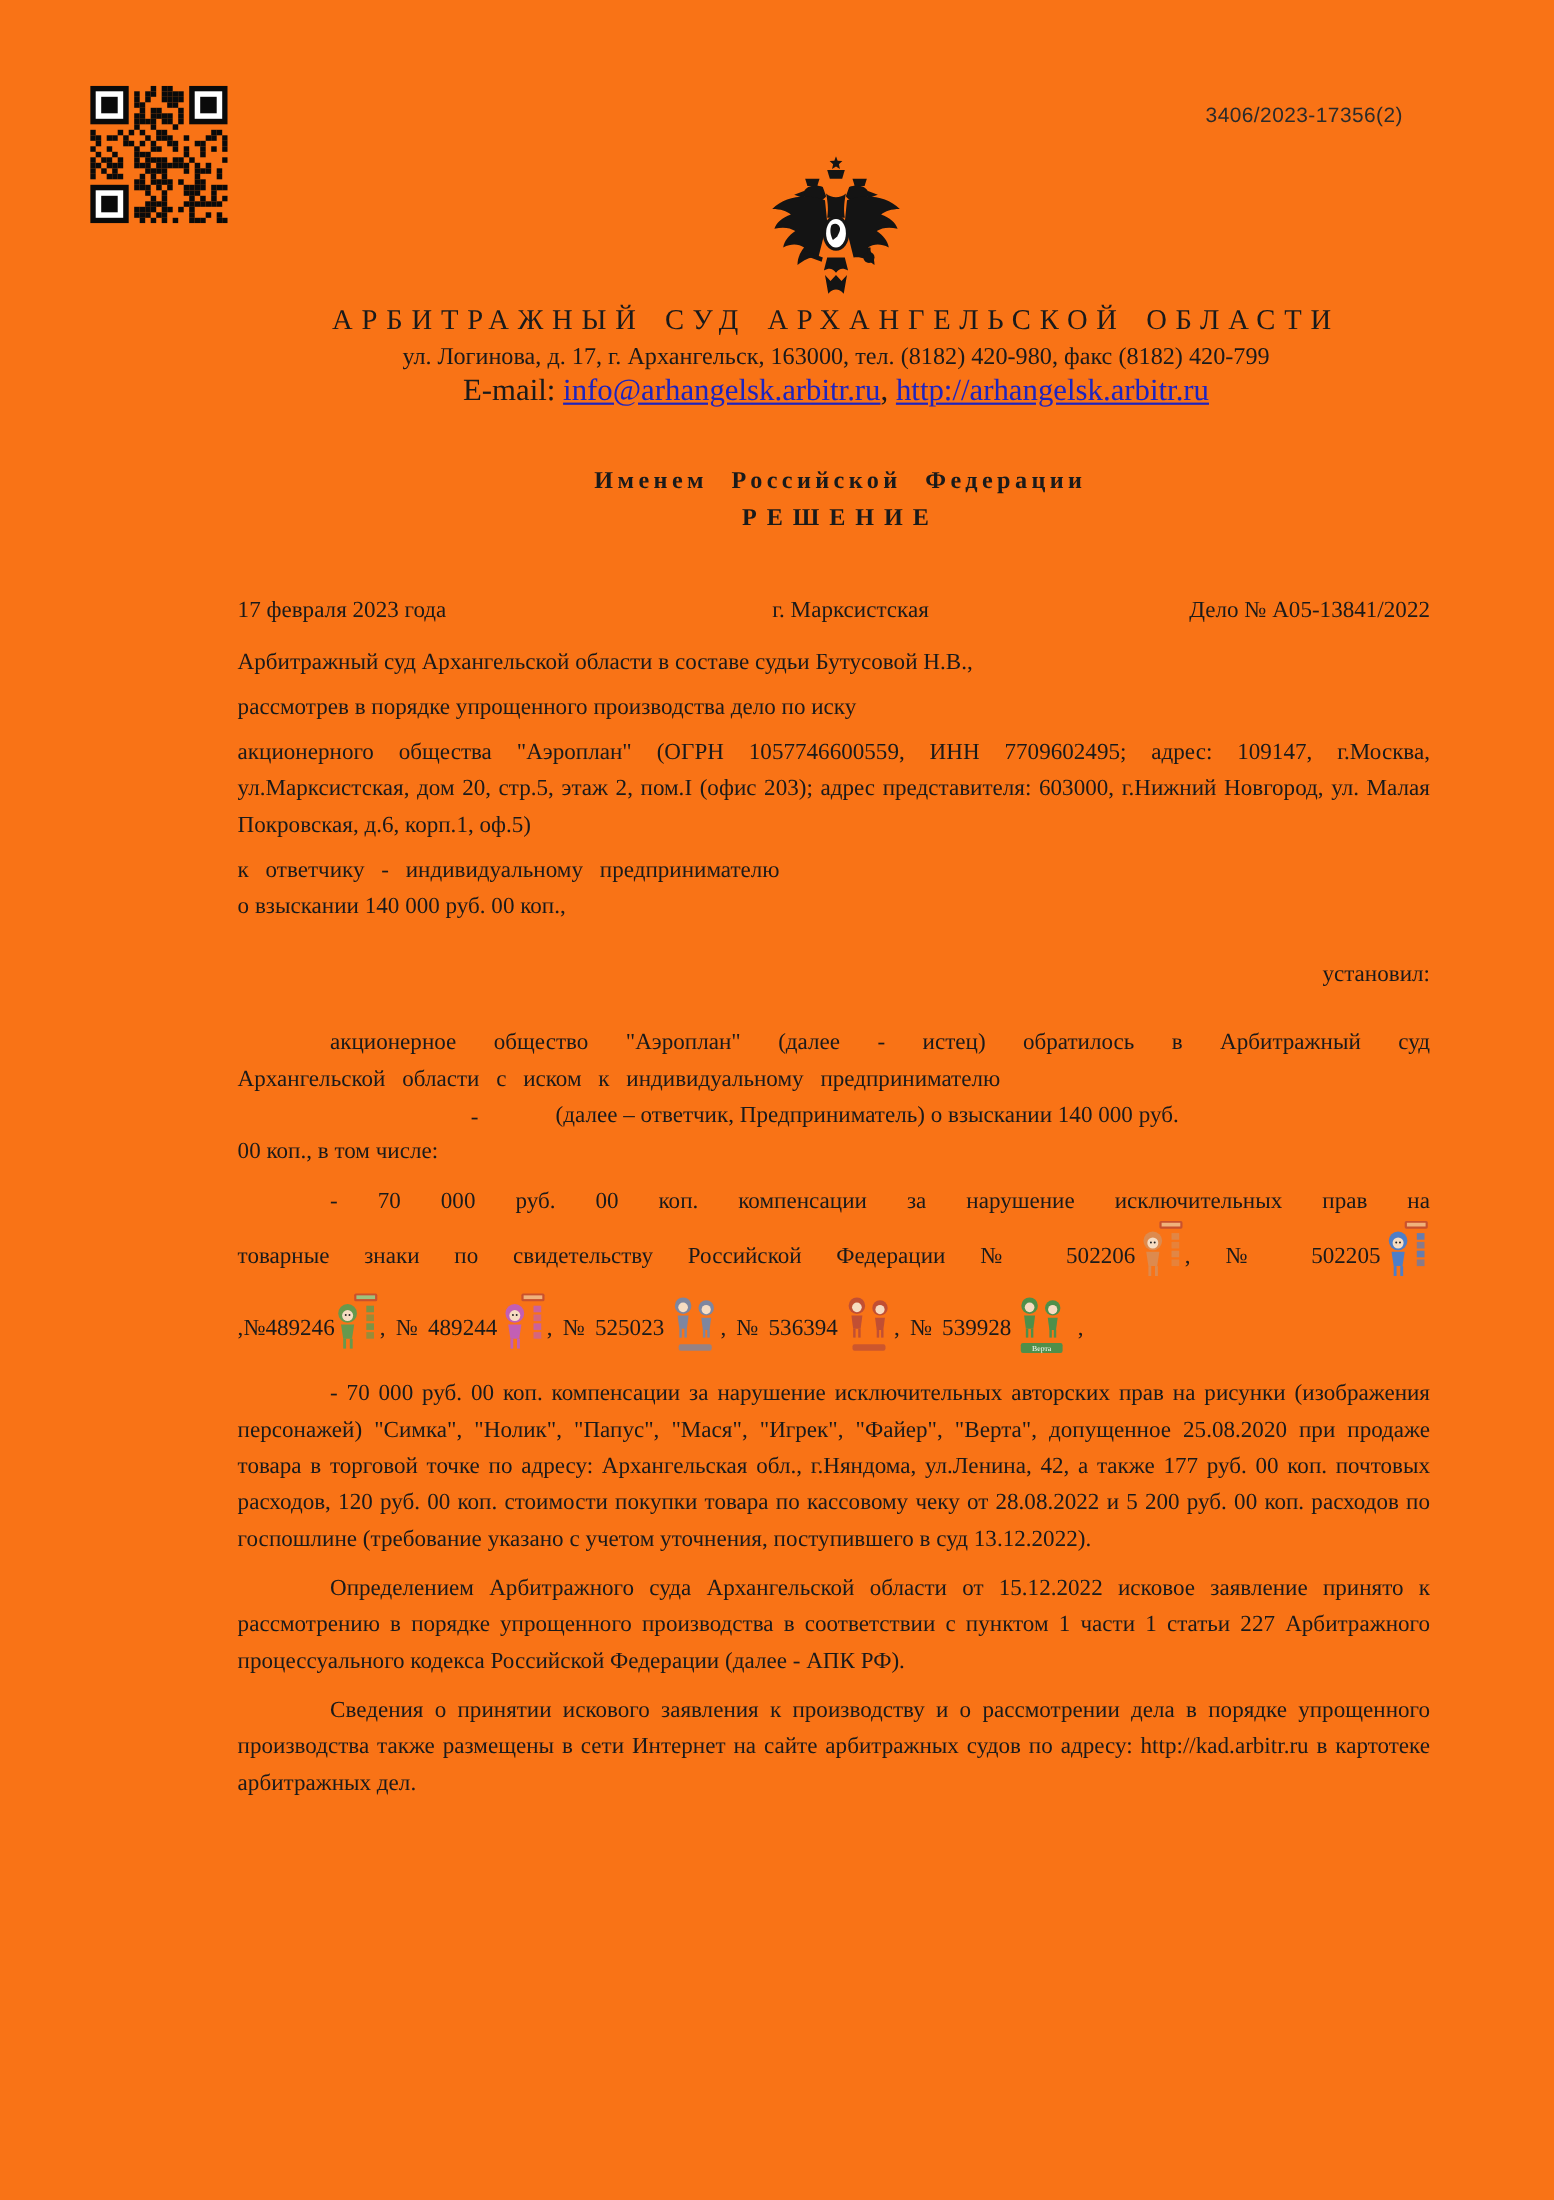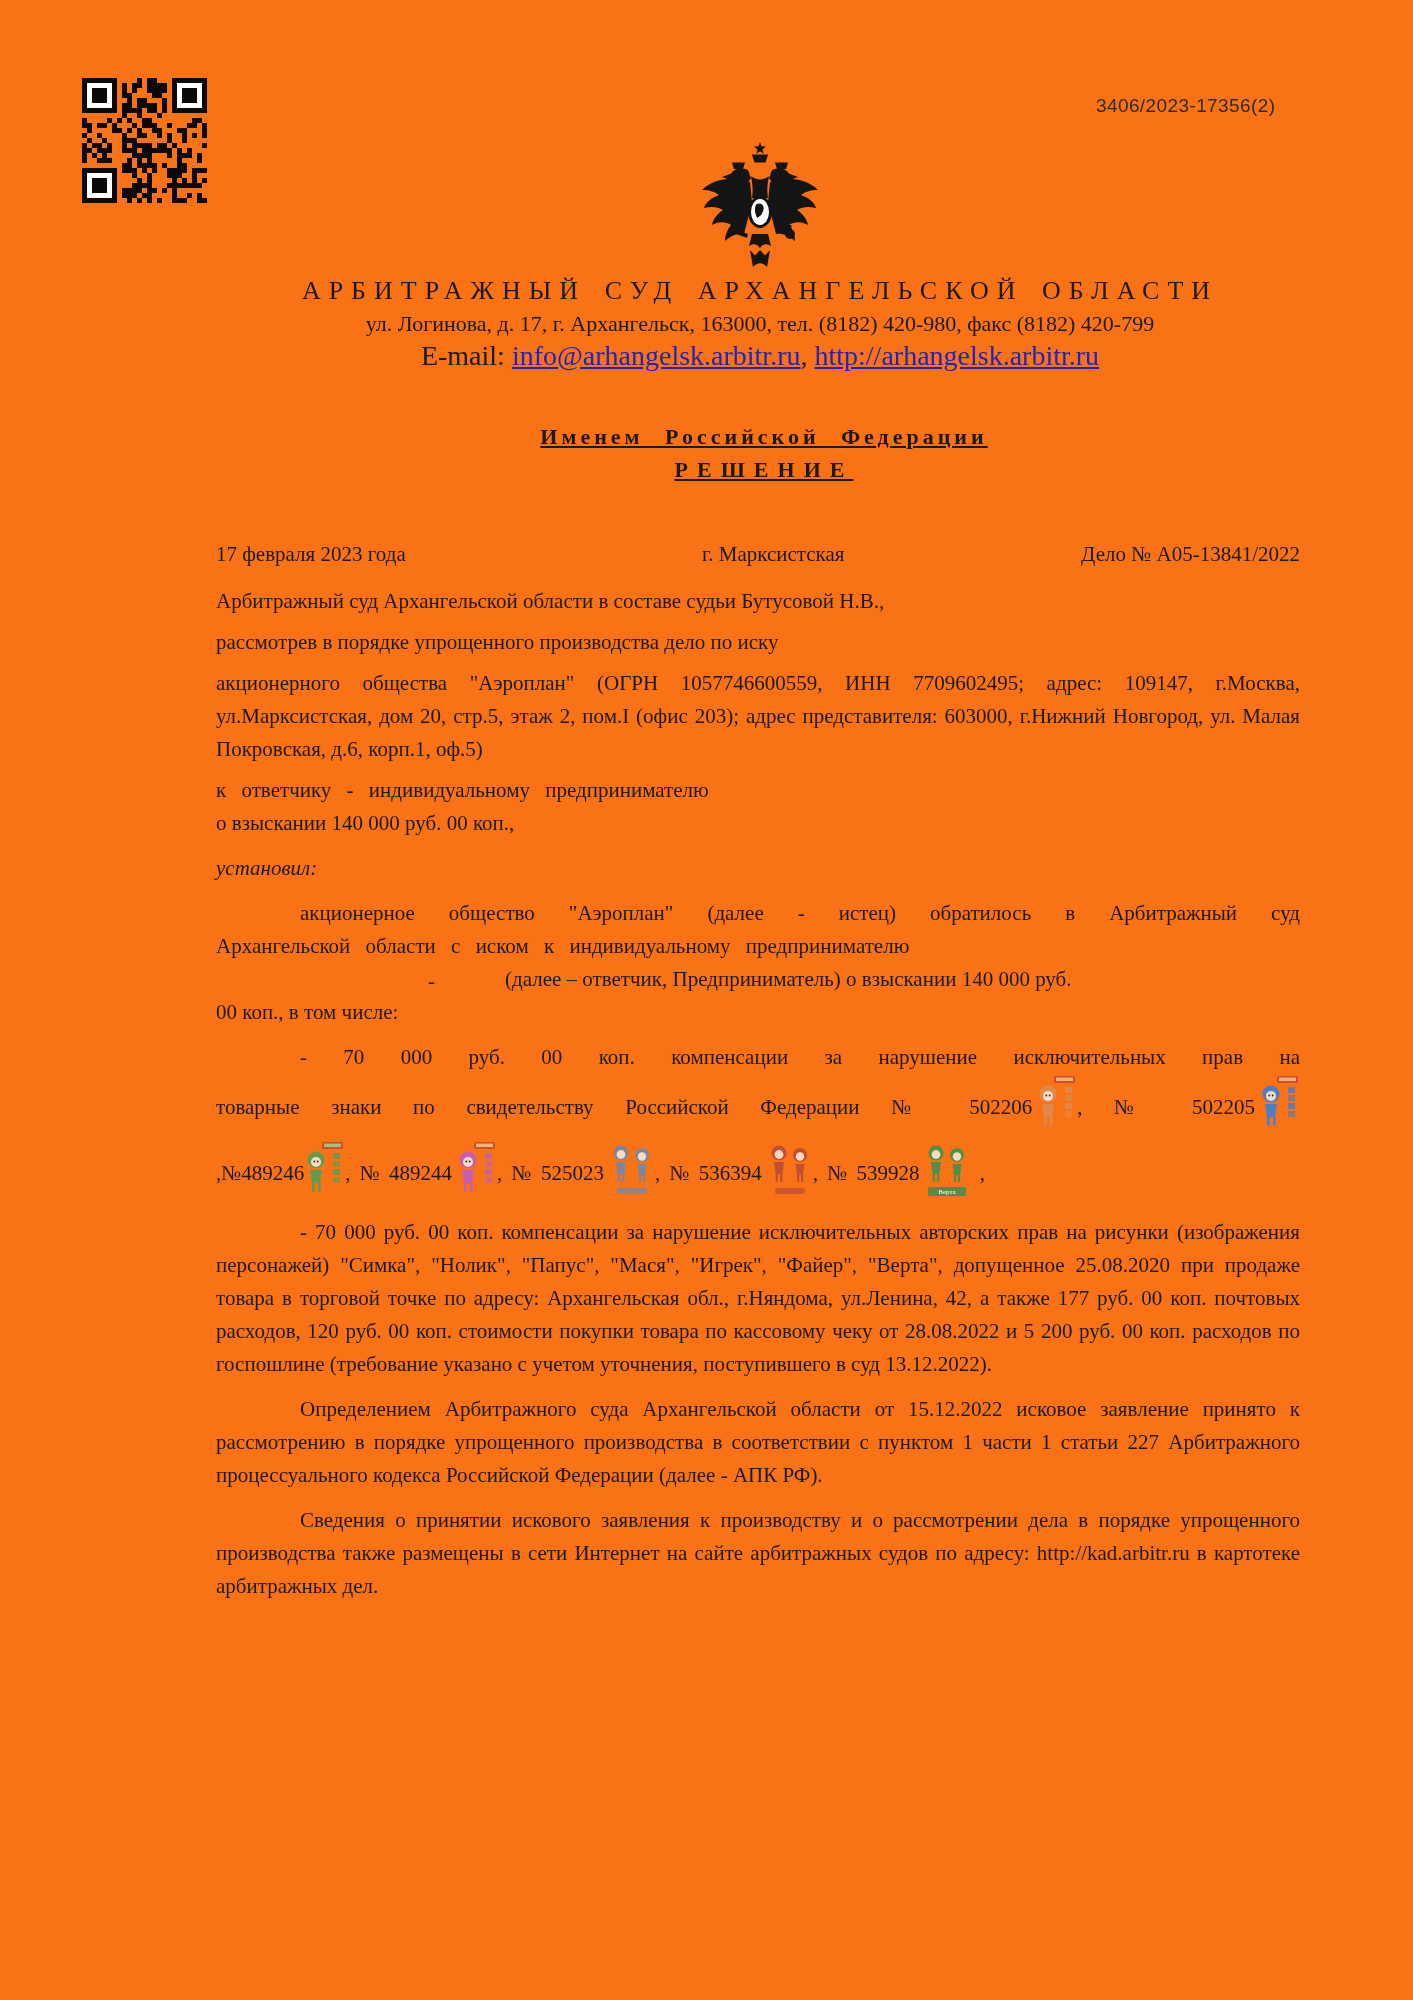--- a/index.html
+++ b/index.html
@@ -10,38 +10,38 @@
   .docnum{position:absolute;left:1096px;top:95px;font-family:"Liberation Sans","DejaVu Sans",sans-serif;
           font-size:19px;color:#2b2b2b;letter-spacing:.4px;}
   .emblem{position:absolute;left:698px;top:142px;}
 
   .head{position:absolute;left:110px;top:276px;width:1300px;text-align:center;}
   .court{font-size:26px;letter-spacing:8px;word-spacing:4px;white-space:nowrap;}
   .addr{font-size:22px;margin-top:5px;}
   .mail{font-size:28px;margin-top:3px;}
   .lnk{color:#1d24c0;text-decoration:underline;cursor:pointer;}
 
-  .titleblock{position:absolute;left:222px;top:424px;width:1084px;text-align:center;font-weight:bold;text-decoration:underline;}
+  .titleblock{position:absolute;left:222px;top:424px;width:1084px;text-align:center;font-weight:bold;}
   .inname{font-size:22px;letter-spacing:4px;word-spacing:12px;}
   .resh{font-size:22px;letter-spacing:9px;margin-top:7px;}
 
   .bodycol{position:absolute;left:216px;top:538px;width:1084px;font-size:21px;line-height:33px;text-align:justify;}
   .bodycol p{margin:0 0 8px;}
   .caserow{position:relative;height:33px;margin-bottom:14px;text-align:left;}
   .caserow .city{position:absolute;left:486px;}
   .caserow .caseno{position:absolute;right:0;}
 
   .jl{text-align-last:justify;}
   .ws10{word-spacing:10px;margin-bottom:0 !important;}
   .indent{text-indent:84px;}
   .gap1{display:inline-block;width:205px;}
   .gap2{display:inline-block;width:178px;}
   .mb10{margin-bottom:10px !important;}
   .mb12{margin-bottom:12px !important;}
-  .ust{text-align:left;margin:12px 0 !important;font-size:21px;font-style:italic;}
+  .ust{text-align:right;margin:29px 0 !important;font-size:21px;}
 
   .l3{padding-left:289px;position:relative;text-align:left;}
   .dash-art{position:absolute;left:212px;top:2px;}
 
   .tml{line-height:66px;}
   .tml3{line-height:66px;text-align:left;word-spacing:4px;}
   .nw{white-space:nowrap;}
   .tmicon{vertical-align:-17px;margin-left:5px;}
   .tmicon.glue{margin-left:1px;}
 </style>

